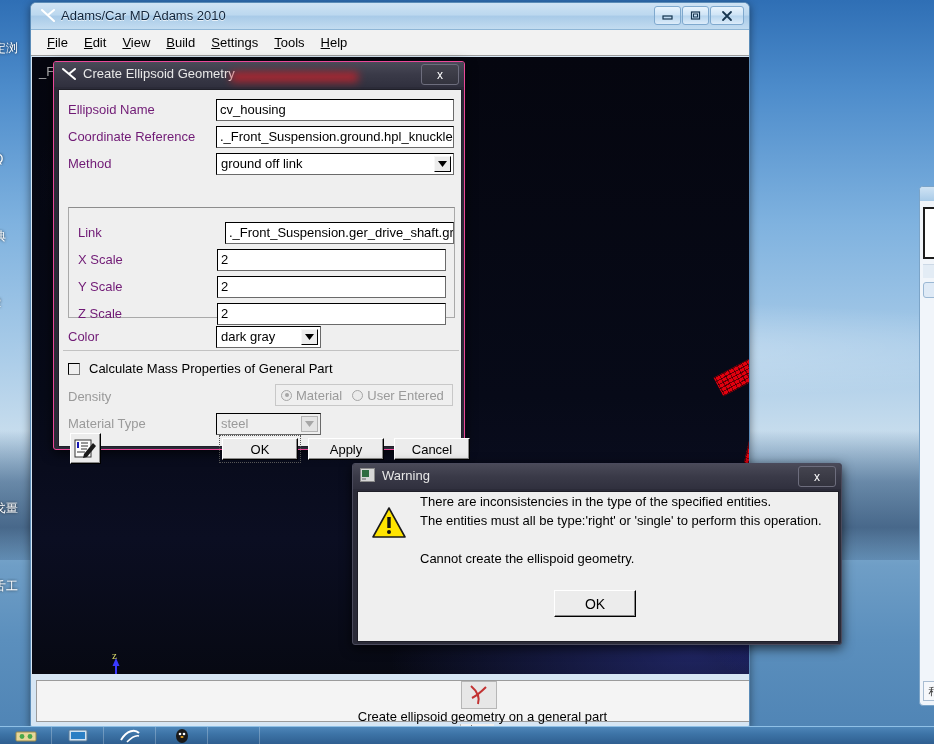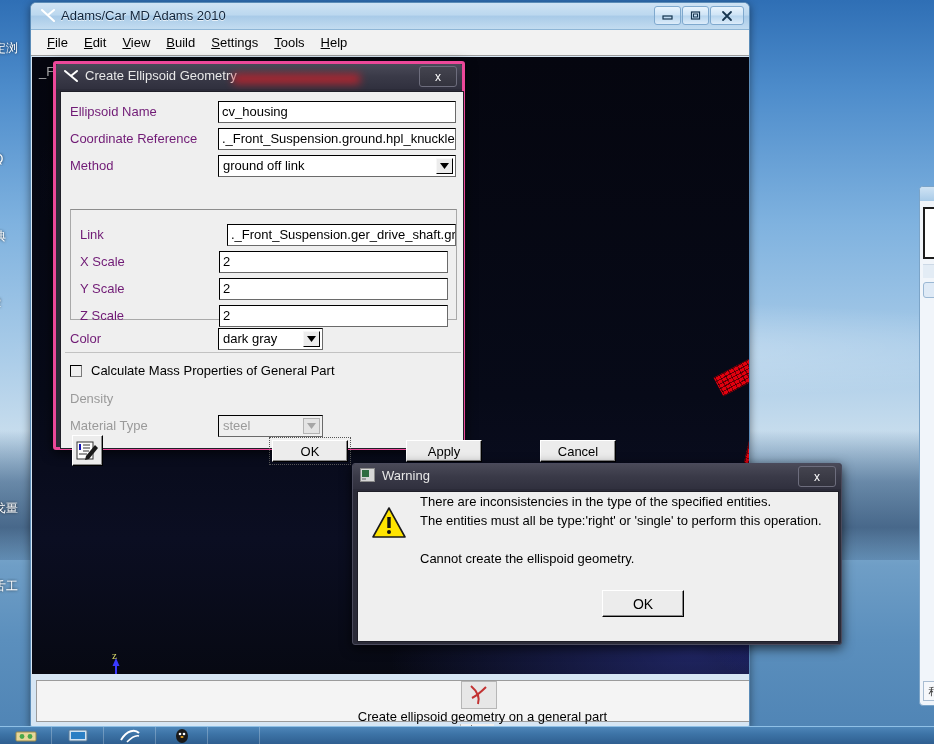--- a/index.html
+++ b/index.html
@@ -186,21 +186,21 @@
     background: #f0f0f0;
     display: flex; align-items: center; justify-content: center;
     position: relative;
   }
 
   
   #ellipsoid-dialog {
     position: absolute; left: 53px; top: 61px;
     width: 412px; height: 389px;
     background: #2b2b38;
-    border: 3px solid #ec4899;
+    border: 1px solid #ec4899;
     border-radius: 3px;
     box-shadow: 0 3px 12px rgba(0,0,0,.7);
   }
   .dlg-title {
     position: relative; height: 25px;
     background: linear-gradient(180deg,#4a4a58 0%,#3a3a48 50%,#30303e 100%);
     border-radius: 2px 2px 0 0;
   }
   .dlg-title .dt-logo { position: absolute; left: 7px; top: 4px; }
   .dlg-title .dt-text {
@@ -290,21 +290,21 @@
   }
   .radio .dot { width: 4px; height: 4px; border-radius: 50%; background:#a6a6a6; }
 
   .btn {
     height: 22px;
     background: #ececec;
     border: 1px solid #000;
     border-top-color:#ffffff; border-left-color:#ffffff;
     box-shadow: inset -1px -1px 0 #8a8a8a;
     font-size: 13px; color: #000;
-    display: flex; align-items: center; justify-content: center; margin-left: 48px;
+    display: flex; align-items: center; justify-content: center;
   }
   .btn.default { outline: 1px dotted #555; outline-offset: 2px; }
 
   .note-btn {
     position: absolute; left: 11px; top: 343px;
     width: 31px; height: 31px;
     background: #ececec;
     border: 1px solid #000;
     border-top-color:#ffffff; border-left-color:#ffffff;
     box-shadow: inset -1px -1px 0 #8a8a8a;
@@ -557,20 +557,28 @@
     <div style="position:absolute; left:4px; top:260px; width:396px; height:1px; background:#c2c2c2;"></div>
 
     <div class="row" style="position:absolute; top:265px; width:100%;">
       <span class="chk"></span>
       <span style="font-size:13px; margin-left:9px;">Calculate Mass Properties of General Part</span>
     </div>
 
     <div class="row disabled" style="position:absolute; top:293px; width:100%;">
       <span class="lbl">Density</span>
     </div>
+    <div class="radio-wrap" style="top:294px;">
+      <span class="radio">
+          <span class="dot"></span>
+        </span>
+      <span>Material</span>
+      <span class="radio" style="margin-left:6px;"></span>
+      <span>User Entered</span>
+    </div>
 
     <div class="row disabled" style="position:absolute; top:320px; width:100%;">
       <span class="lbl">Material Type</span>
       <div class="combo disabled" style="width:105px;">
         <span>steel</span>
         <span class="arrow">
           <svg width="9" height="6" viewBox="0 0 9 6">
               <polygon points="0,0 9,0 4.5,6" fill="#a6a6a6"></polygon>
             </svg>
         </span>

